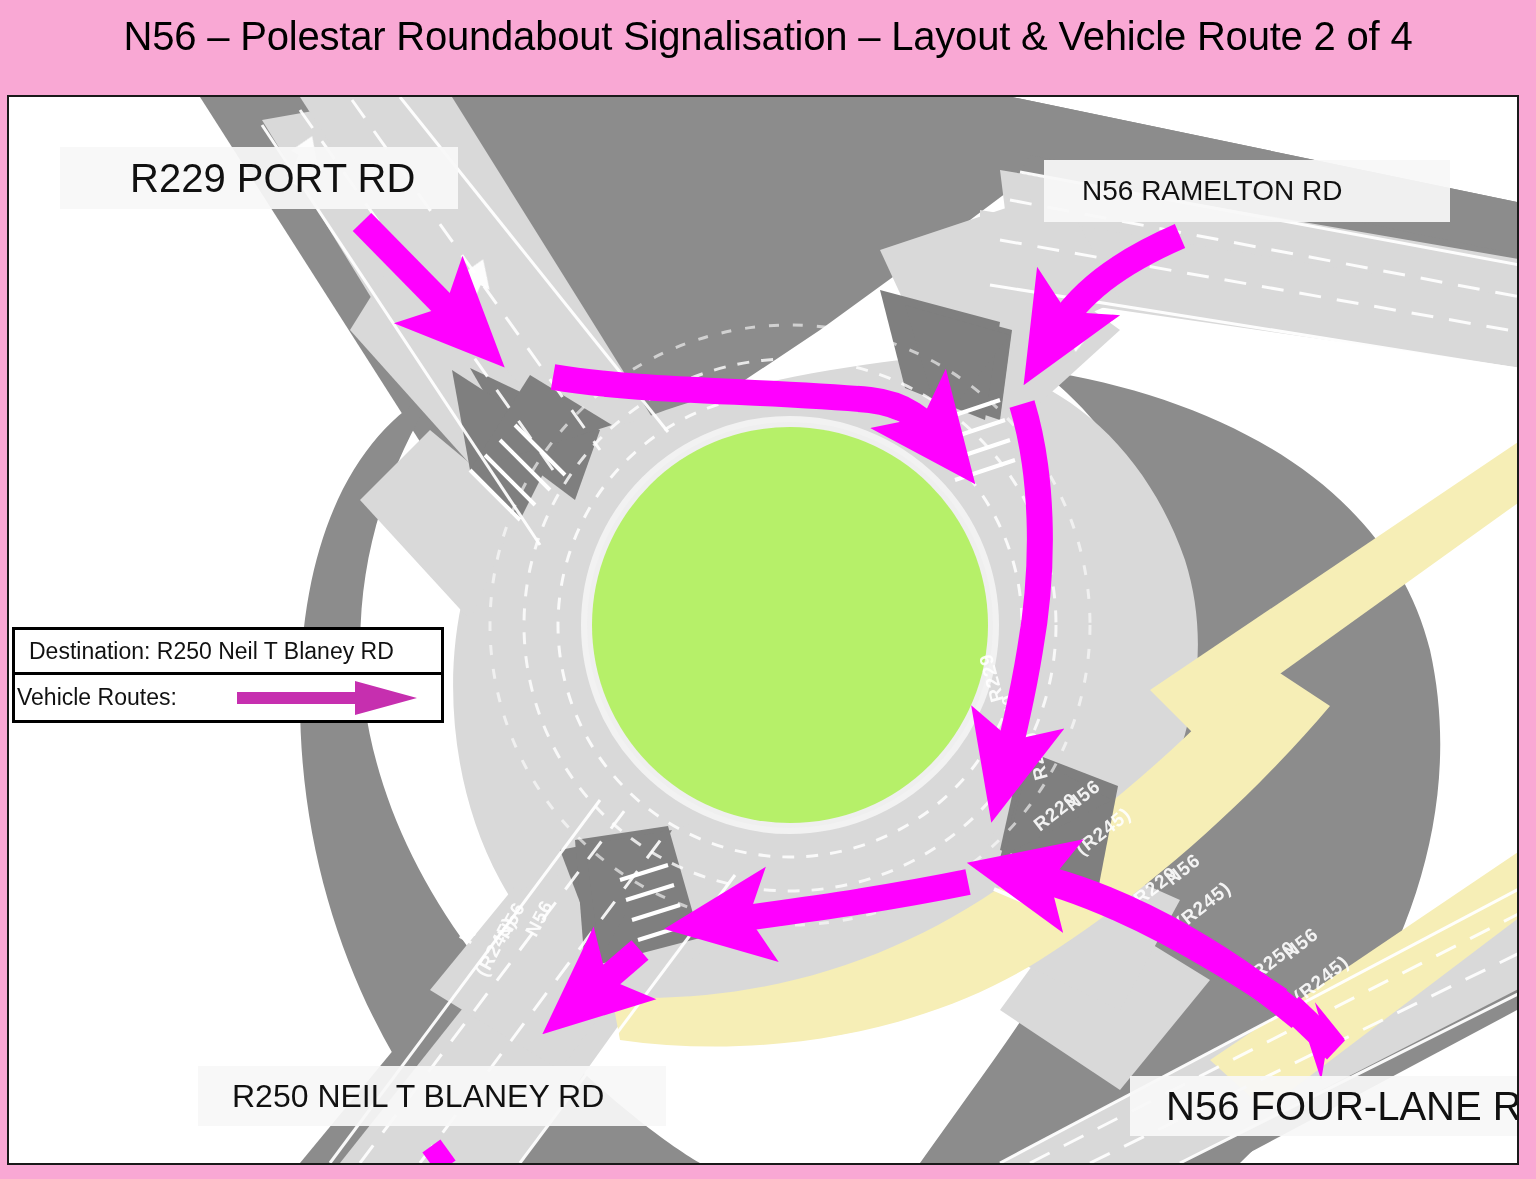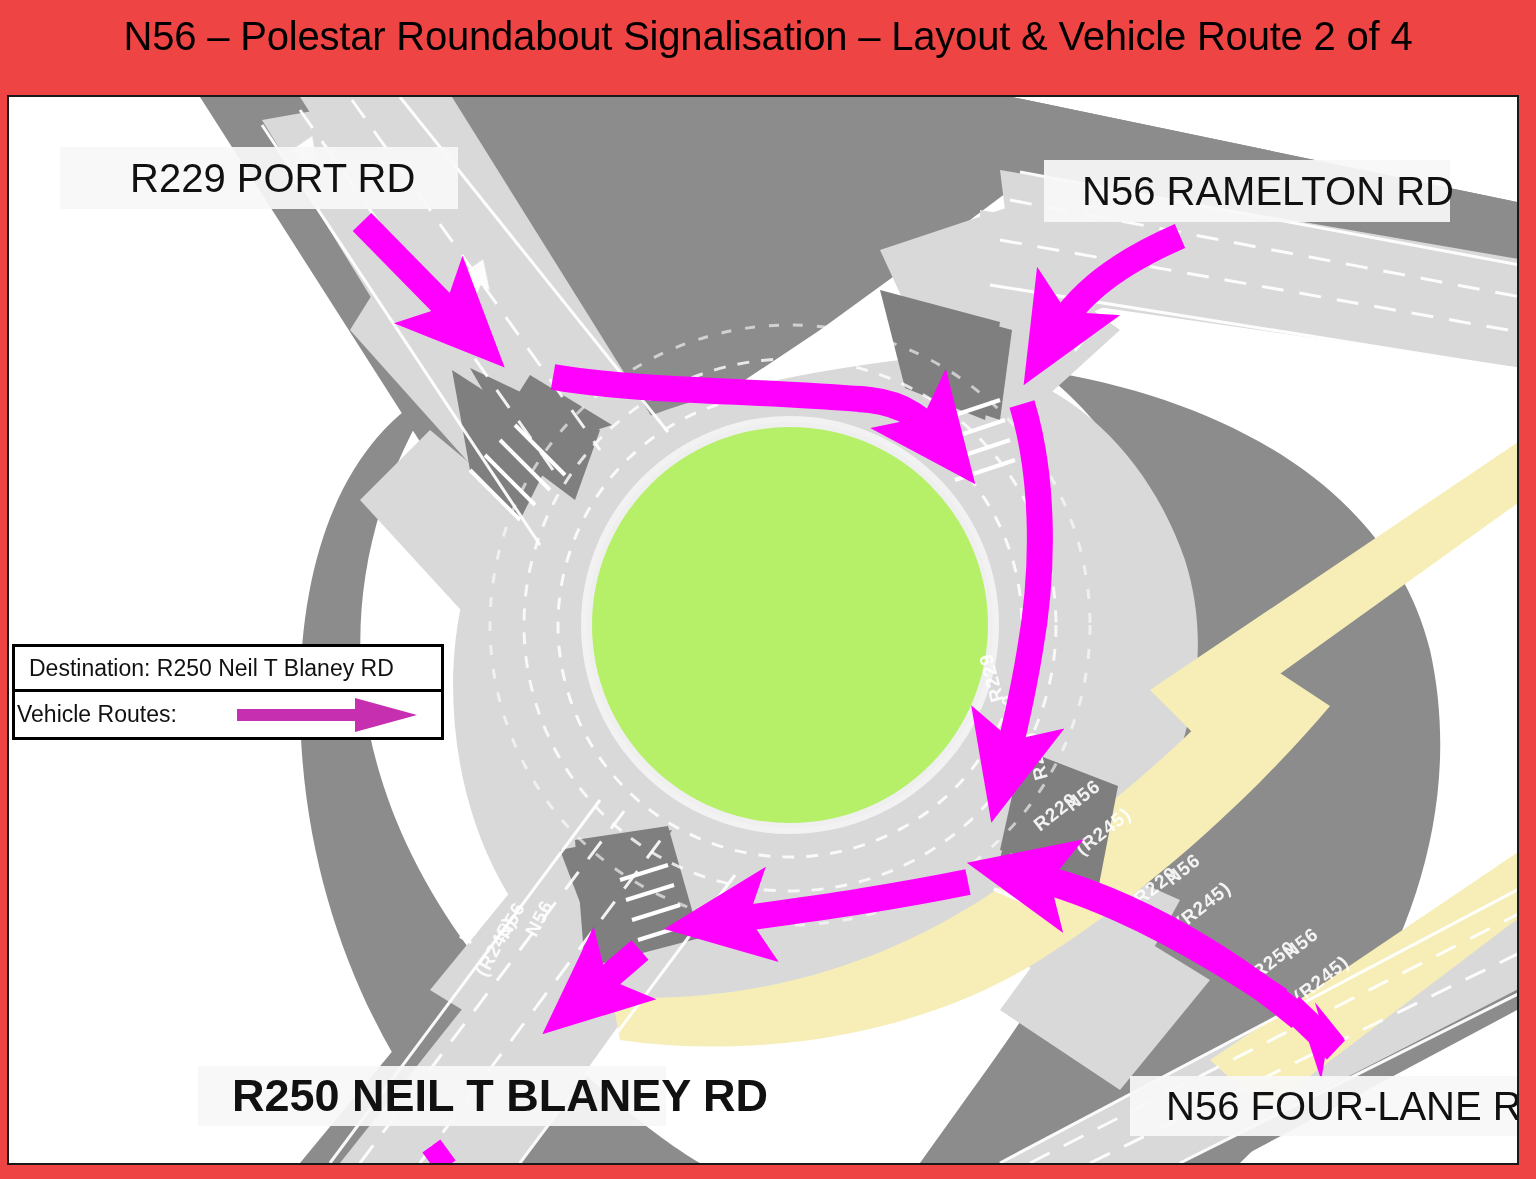--- a/index.html
+++ b/index.html
@@ -1,18 +1,18 @@
 <!DOCTYPE html>
 <html><head>
 <meta charset="utf-8">
 <style>
   html,body{margin:0;padding:0;background:#ffffff;}
   body{width:1536px;height:1179px;overflow:hidden;
        font-family:"Liberation Sans", sans-serif;}
-  #page{position:relative;width:1536px;height:1179px;background:#ef4444;}
+  #page{position:relative;width:1536px;height:1179px;background:#f9a8d4;}
 
   
   #title{
     position:absolute;left:0;top:14px;width:1536px;
     text-align:center;
     font-family:"Liberation Sans", sans-serif;
     font-size:40px;font-weight:400;color:#000;
     letter-spacing:-0.2px;white-space:nowrap;
   }
 
@@ -30,22 +30,22 @@
     position:absolute;
     background:rgba(248,248,248,0.93);
     color:#111;
     font-family:"Liberation Sans", sans-serif;
     font-weight:400;
     white-space:nowrap;
     display:flex;align-items:center;
     box-sizing:border-box;
   }
   #plate-port{ left:58px;  top:153px;  width:398px; height:62px; font-size:40px; padding-left:70px;}
-  #plate-ramelton{ left:1042px; top:158px; width:406px; height:62px; font-size:40px; padding-left:38px;}
-  #plate-blaney{ left:196px; top:1064px; width:468px; height:60px; font-size:45px; padding-left:34px;font-weight:bold;}
+  #plate-ramelton{ left:1042px; top:158px; width:406px; height:62px; font-size:28px; padding-left:38px;}
+  #plate-blaney{ left:196px; top:1064px; width:468px; height:60px; font-size:32px; padding-left:34px;}
   #plate-fourlane{ left:1128px; top:1074px; width:408px; height:60px; font-size:40px; padding-left:36px;}
 
   
   #legend{
     position:absolute;left:10px;top:646px;
     width:432px;height:96px;
     border:3px solid #000;background:#fff;
     box-sizing:border-box;
   }
   #legend-row1{
@@ -282,21 +282,21 @@
   </svg>
 
   <div class="plate" id="plate-port" style="left:51px;top:50px;">R229 PORT RD</div>
 
   <div class="plate" id="plate-ramelton" style="left:1035px;top:63px;">N56 RAMELTON RD</div>
 
   <div class="plate" id="plate-blaney" style="left:189px;top:969px;">R250 NEIL T BLANEY RD</div>
 
   <div class="plate" id="plate-fourlane" style="left:1121px;top:979px;">N56 FOUR-LANE RD</div>
 
-  <div id="legend" style="left:3px;top:547px;">
+  <div id="legend" style="left:3px;top:530px;">
     <div id="legend-row1">
       <span class="legend-text">Destination: R250 Neil T Blaney RD</span>
     </div>
     <div id="legend-row2">
       <span class="legend-text">Vehicle Routes:</span>
       <svg id="legend-arrow" width="180" height="34" viewBox="0 0 180 34">
         <path d="M0 11 L118 11 L118 0 L180 17 L118 34 L118 23 L0 23 Z" fill="#C62FAF"></path>
       </svg>
     </div>
   </div>

